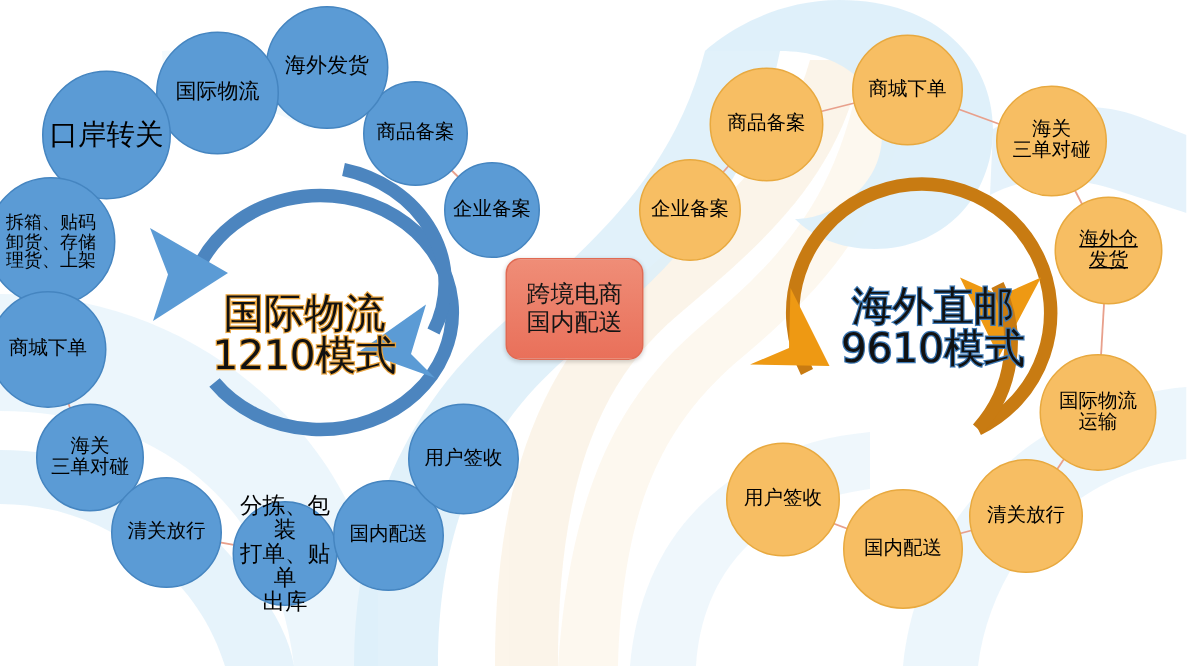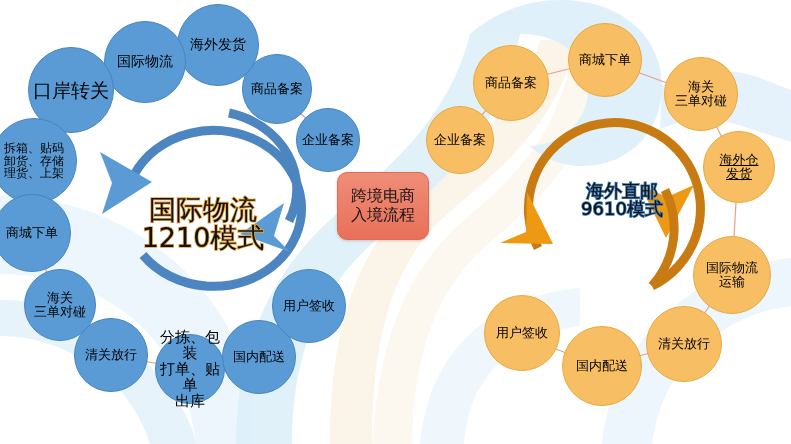--- a/index.html
+++ b/index.html
@@ -117,28 +117,28 @@
       <polygon points="527,192 553,244 500,243 526,232" fill="#EE9913"></polygon>
       <path d="M 665,190 A 86 86 0 0 1 652,286" fill="none" stroke="#C87B12" stroke-width="9"></path>
     </g>
   </svg>
 
   <div class="cycle-title left" id="leftTitle" style="left:108px;top:168px;width:190px;font-size:27px;">
     <span>国际物流
 1210模式</span>
   </div>
 
-  <div class="cycle-title right" id="rightTitle" style="left:524px;top:163px;width:196px;font-size:18px;">
+  <div class="cycle-title right" id="rightTitle" style="left:524px;top:163px;width:196px;font-size:27px;">
     <span>海外直邮
 9610模式</span>
   </div>
 
   <div class="center-box" style="left:337px;top:172px;width:90px;height:66px;font-size:16px;">
     <span>跨境电商
-入境流程</span>
+国内配送</span>
   </div>
 
   <div class="node blue" style="left:296px;top:108px;width:64px;height:64px;font-size:13px;"><span>企业备案</span></div>
   <div class="node blue" style="left:242px;top:54px;width:70px;height:70px;font-size:13px;"><span>商品备案</span></div>
   <div class="node blue" style="left:177px;top:4px;width:82px;height:82px;font-size:14px;"><span>海外发货</span></div>
   <div class="node blue" style="left:104px;top:21px;width:82px;height:82px;font-size:14px;"><span>国际物流</span></div>
   <div class="node blue" style="left:28px;top:47px;width:86px;height:86px;font-size:19px;"><span>口岸转关</span></div>
   <div class="node blue" style="left:-9px;top:118px;width:86px;height:86px;font-size:12px;"><span>拆箱、贴码
 卸货、存储
 理货、上架</span></div>

